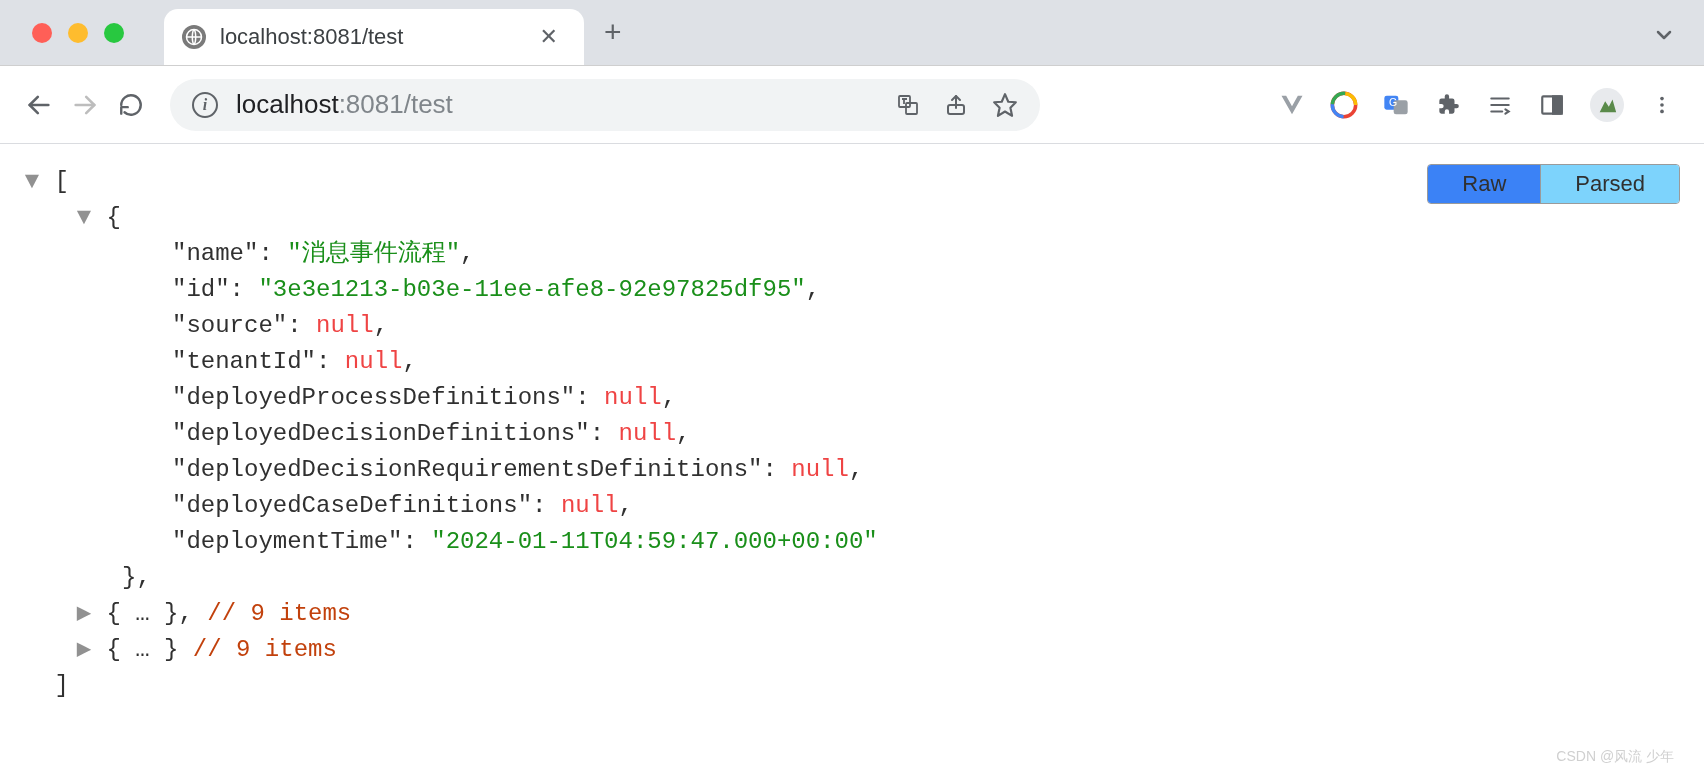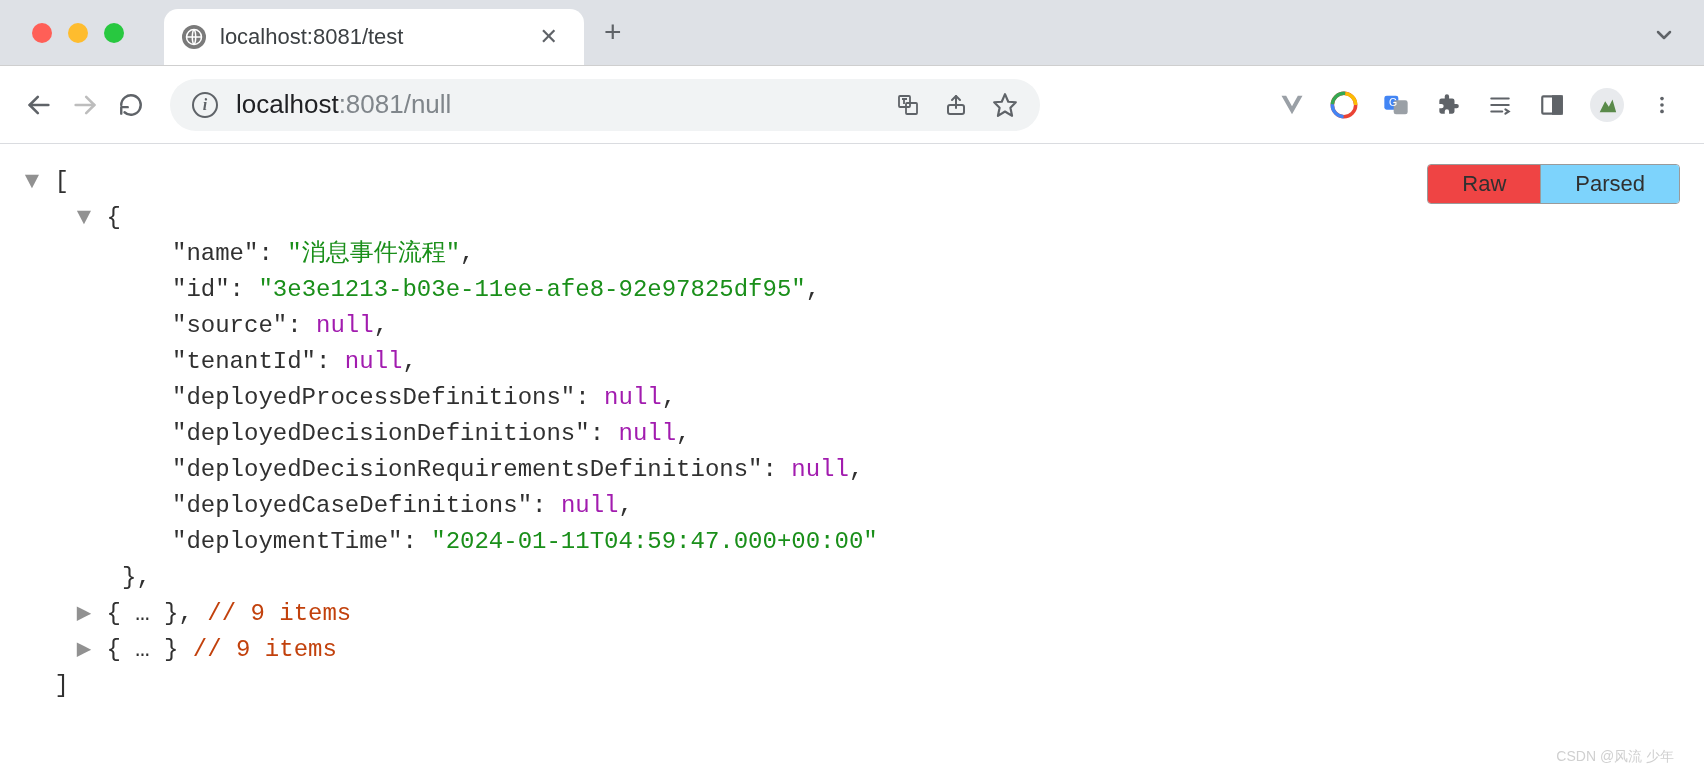--- a/index.html
+++ b/index.html
@@ -32,29 +32,29 @@
   .ext-icons { margin-left:auto; display:flex; gap:24px; align-items:center; padding-right:6px;}
   .ext-icons .ico { width:28px; height:28px; display:flex; align-items:center; justify-content:center; color:#5f6368;}
   .avatar { width:34px; height:34px; border-radius:50%; background:#e8eaed; display:flex; align-items:center; justify-content:center;}
 
   
   .content { padding:20px 24px; font-family: Menlo, Consolas, "Courier New", monospace; font-size:24px; color:#303030; position:relative; background:#fff; height:calc(784px - 66px - 78px); }
   .content .line { line-height:36px; white-space:pre; }
   .tog { display:inline-block; width:16px; text-align:center; color:#919191; cursor:pointer; user-select:none;}
   .key { color:#303030; }
   .str { color:#1a8f1a; }
-  .nul { color:#a21caf; }
+  .nul { color:#ef4444; }
   .punc { color:#303030; }
   .cmt { color:#c2410c; }
   .ind1 { padding-left:52px; }
   .ind2 { padding-left:98px; }
   .ind3 { padding-left:148px; }
 
   .view-toggle { position:absolute; top:20px; right:24px; display:flex; border:1px solid #9a9a9a; border-radius:4px; overflow:hidden;}
-  .view-toggle .btn { padding:6px 34px; font-size:22px; font-family:-apple-system,Arial,sans-serif; background:#ef4444; color:#303030; cursor:pointer; }
+  .view-toggle .btn { padding:6px 34px; font-size:22px; font-family:-apple-system,Arial,sans-serif; background:#3b82f6; color:#303030; cursor:pointer; }
   .view-toggle .btn.active { background:#7dd3fc; }
   .view-toggle .btn:first-child { border-right:1px solid #9a9a9a; }
 
   .watermark { position:absolute; right:30px; bottom:18px; font-size:14px; color:#d0d0d0; font-family:-apple-system,Arial,sans-serif;}
 
   svg { display:block; }
 </style>
 </head>
 <body>
 
@@ -98,21 +98,21 @@
   <div class="nav-btn">
     <svg width="26" height="26" viewBox="0 0 24 24" fill="none" stroke="#5f6368" stroke-width="2.2" stroke-linecap="round" stroke-linejoin="round">
         <path d="M3 12a9 9 0 1 1 3 6.7"></path>
         <polyline points="3 20 3 14 9 14"></polyline>
       </svg>
   </div>
 
   <div class="addr">
     <span class="info">i</span>
     <span class="url">
-      <span>localhost</span><span class="dim">:8081/null</span>
+      <span>localhost</span><span class="dim">:8081/test</span>
     </span>
     <span class="right-icons">
       <span class="ico">
         <svg width="24" height="24" viewBox="0 0 24 24" fill="none" stroke="#5f6368" stroke-width="1.8">
             <rect x="3" y="3" width="11" height="11" rx="1"></rect>
             <rect x="10" y="10" width="11" height="11" rx="1"></rect>
             <path d="M6 6h5M8 6v5"></path>
           </svg>
       </span>
       <span class="ico">

